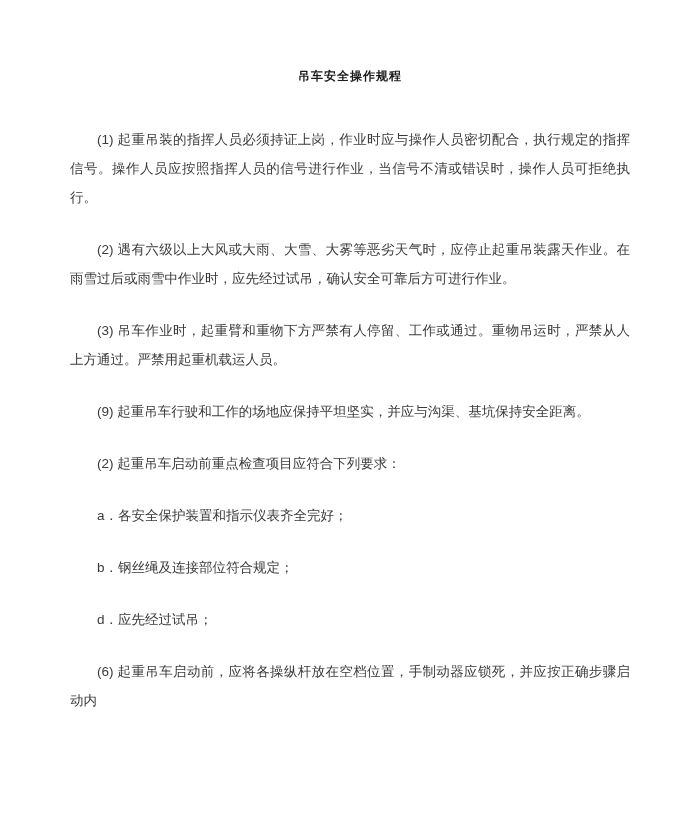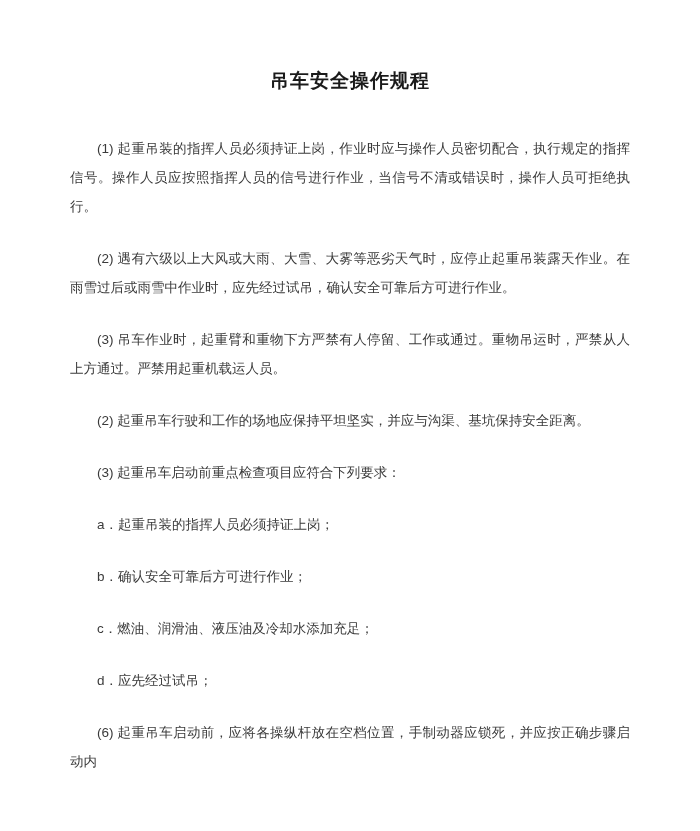--- a/index.html
+++ b/index.html
@@ -17,21 +17,21 @@
   .page {
     box-sizing: border-box;
     width: 700px;
     height: 831px;
     padding: 68px 70px 0 70px;
     background: #ffffff;
   }
   .doc-title {
     margin: 0 0 40px 0;
     text-align: center;
-    font-size: 19px;
+    font-size: 12px;
     font-weight: bold;
     color: #1a1a1a;
     letter-spacing: 1px;
   }
   .doc-body {
     font-size: 13.5px;
   }
   .para {
     margin: 0 0 23px 0;
     line-height: 29px;
@@ -43,21 +43,20 @@
 </style>
 </head>
 <body>
 
 <div class="page">
   <h1 class="doc-title">吊车安全操作规程</h1>
   <div class="doc-body">
       <p class="para">(1) 起重吊装的指挥人员必须持证上岗，作业时应与操作人员密切配合，执行规定的指挥信号。操作人员应按照指挥人员的信号进行作业，当信号不清或错误时，操作人员可拒绝执行。</p>
       <p class="para">(2) 遇有六级以上大风或大雨、大雪、大雾等恶劣天气时，应停止起重吊装露天作业。在雨雪过后或雨雪中作业时，应先经过试吊，确认安全可靠后方可进行作业。</p>
       <p class="para">(3) 吊车作业时，起重臂和重物下方严禁有人停留、工作或通过。重物吊运时，严禁从人上方通过。严禁用起重机载运人员。</p>
-      <p class="para">(2) 起重吊车行驶和工作的场地应保持平坦坚实，并应与沟渠、基坑保持安全距离。</p>
-      <p class="para">(3) 起重吊车启动前重点检查项目应符合下列要求：</p>
-      <p class="para">a．起重吊装的指挥人员必须持证上岗；</p>
-      <p class="para">b．确认安全可靠后方可进行作业；</p>
-      <p class="para">c．燃油、润滑油、液压油及冷却水添加充足；</p>
+      <p class="para">(9) 起重吊车行驶和工作的场地应保持平坦坚实，并应与沟渠、基坑保持安全距离。</p>
+      <p class="para">(2) 起重吊车启动前重点检查项目应符合下列要求：</p>
+      <p class="para">a．各安全保护装置和指示仪表齐全完好；</p>
+      <p class="para">b．钢丝绳及连接部位符合规定；</p>
       <p class="para">d．应先经过试吊；</p>
       <p class="para">(6) 起重吊车启动前，应将各操纵杆放在空档位置，手制动器应锁死，并应按正确步骤启动内</p>
     </div>
 </div>
 
 </body></html>

